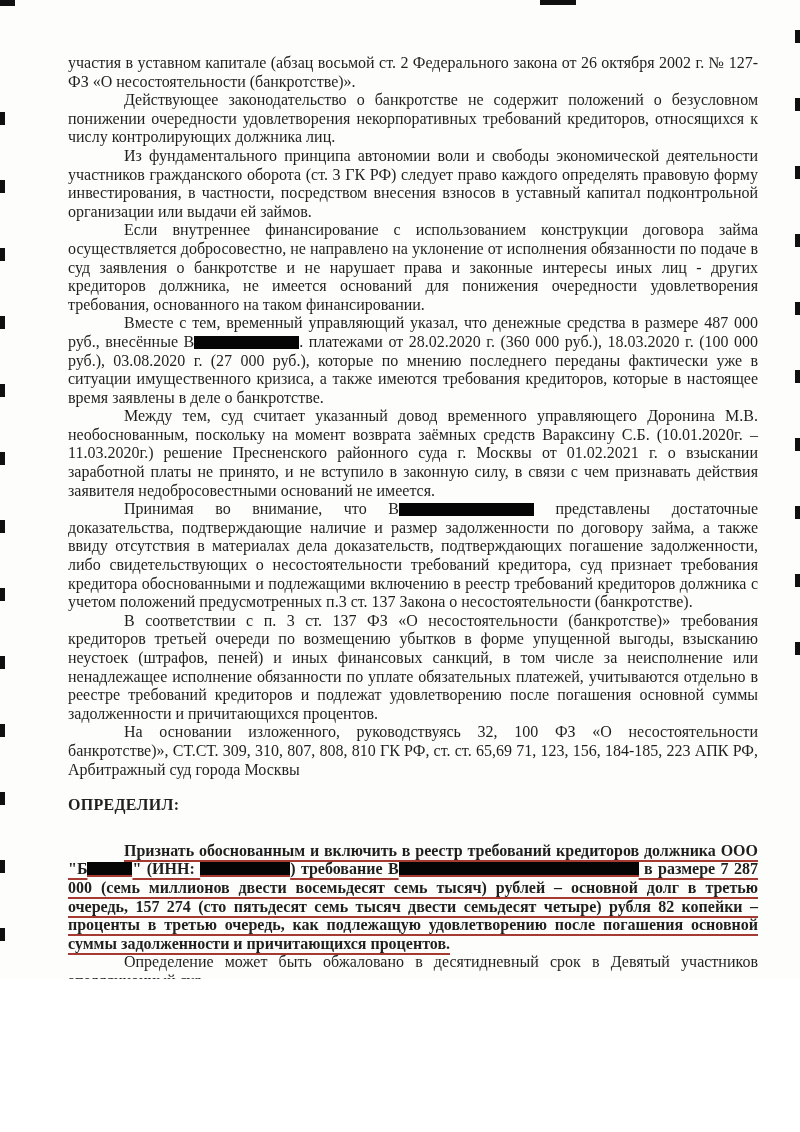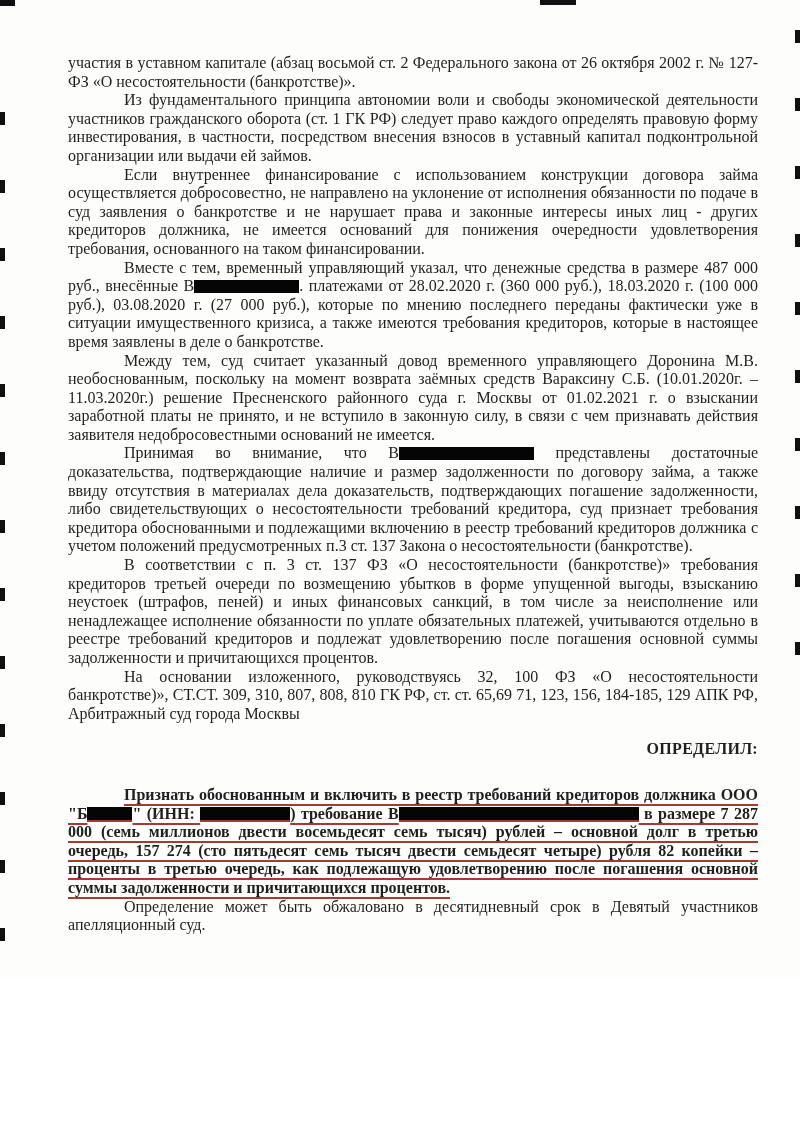--- a/index.html
+++ b/index.html
@@ -30,21 +30,21 @@
   }
   .doc p.para {
     margin: 0;
     text-indent: 56px;
   }
   .doc p.first {
     text-indent: 0;
   }
   .doc p.heading {
     text-indent: 0;
-    text-align: right;
+    text-align: left;
     font-weight: bold;
     margin-top: 17px;
     margin-bottom: 3px;
     letter-spacing: 0.3px;
   }
   .doc p.operative {
     font-weight: bold;
     text-decoration: underline;
     text-decoration-thickness: 2px;
     text-underline-offset: 4px;
@@ -65,27 +65,28 @@
     position: absolute;
     background: #101010;
   }
 </style>
 </head>
 <body>
 
 <div class="page" style="background: rgb(253, 253, 252);">
   <div class="doc" style="color: rgb(31, 31, 31);">
       <p class="para first">участия в уставном капитале (абзац восьмой ст. 2 Федерального закона от 26 октября 2002 г. № 127-ФЗ «О несостоятельности (банкротстве)».</p>
-      <p class="para">Из фундаментального принципа автономии воли и свободы экономической деятельности участников гражданского оборота (ст. 1 ГК РФ) следует право каждого определять правовую форму инвестирования, в частности, посредством внесения взносов в уставный капитал подконтрольной организации или выдачи ей займов.</p>
+      <p class="para">Действующее законодательство о банкротстве не содержит положений о безусловном понижении очередности удовлетворения некорпоративных требований кредиторов, относящихся к числу контролирующих должника лиц.</p>
+      <p class="para">Из фундаментального принципа автономии воли и свободы экономической деятельности участников гражданского оборота (ст. 3 ГК РФ) следует право каждого определять правовую форму инвестирования, в частности, посредством внесения взносов в уставный капитал подконтрольной организации или выдачи ей займов.</p>
       <p class="para">Если внутреннее финансирование с использованием конструкции договора займа осуществляется добросовестно, не направлено на уклонение от исполнения обязанности по подаче в суд заявления о банкротстве и не нарушает права и законные интересы иных лиц - других кредиторов должника, не имеется оснований для понижения очередности удовлетворения требования, основанного на таком финансировании.</p>
       <p class="para">Вместе с тем, временный управляющий указал, что денежные средства в размере 487 000 руб., внесённые В<span class="redaction" style="width: 105px; background: rgb(5, 5, 5);"></span>. платежами от 28.02.2020 г. (360 000 руб.), 18.03.2020 г. (100 000 руб.), 03.08.2020 г. (27 000 руб.), которые по мнению последнего переданы фактически уже в ситуации имущественного кризиса, а также имеются требования кредиторов, которые в настоящее время заявлены в деле о банкротстве.</p>
       <p class="para">Между тем, суд считает указанный довод временного управляющего Доронина М.В. необоснованным, поскольку на момент возврата заёмных средств Вараксину С.Б. (10.01.2020г. – 11.03.2020г.) решение Пресненского районного суда г. Москвы от 01.02.2021 г. о взыскании заработной платы не принято, и не вступило в законную силу, в связи с чем признавать действия заявителя недобросовестными оснований не имеется.</p>
       <p class="para">Принимая во внимание, что В<span class="redaction" style="width: 135px; background: rgb(5, 5, 5);"></span> представлены достаточные доказательства, подтверждающие наличие и размер задолженности по договору займа, а также ввиду отсутствия в материалах дела доказательств, подтверждающих погашение задолженности, либо свидетельствующих о несостоятельности требований кредитора, суд признает требования кредитора обоснованными и подлежащими включению в реестр требований кредиторов должника с учетом положений предусмотренных п.3 ст. 137 Закона о несостоятельности (банкротстве).</p>
       <p class="para">В соответствии с п. 3 ст. 137 ФЗ «О несостоятельности (банкротстве)» требования кредиторов третьей очереди по возмещению убытков в форме упущенной выгоды, взысканию неустоек (штрафов, пеней) и иных финансовых санкций, в том числе за неисполнение или ненадлежащее исполнение обязанности по уплате обязательных платежей, учитываются отдельно в реестре требований кредиторов и подлежат удовлетворению после погашения основной суммы задолженности и причитающихся процентов.</p>
-      <p class="para">На основании изложенного, руководствуясь 32, 100 ФЗ «О несостоятельности банкротстве)», СТ.СТ. 309, 310, 807, 808, 810 ГК РФ, ст. ст. 65,69 71, 123, 156, 184-185, 129 АПК РФ, Арбитражный суд города Москвы</p>
+      <p class="para">На основании изложенного, руководствуясь 32, 100 ФЗ «О несостоятельности банкротстве)», СТ.СТ. 309, 310, 807, 808, 810 ГК РФ, ст. ст. 65,69 71, 123, 156, 184-185, 223 АПК РФ, Арбитражный суд города Москвы</p>
       <p class="para heading">ОПРЕДЕЛИЛ:</p>
       <p class="para operative" style="text-decoration-color: rgb(164, 58, 49);">Признать обоснованным и включить в реестр требований кредиторов должника ООО "Б<span class="redaction" style="width: 45px; background: rgb(5, 5, 5); border-bottom-color: rgb(164, 58, 49);"></span>" (ИНН: <span class="redaction" style="width: 90px; background: rgb(5, 5, 5); border-bottom-color: rgb(164, 58, 49);"></span>) требование В<span class="redaction" style="width: 240px; background: rgb(5, 5, 5); border-bottom-color: rgb(164, 58, 49);"></span> в размере 7 287 000 (семь миллионов двести восемьдесят семь тысяч) рублей – основной долг в третью очередь, 157 274 (сто пятьдесят семь тысяч двести семьдесят четыре) рубля 82 копейки – проценты в третью очередь, как подлежащую удовлетворению после погашения основной суммы задолженности и причитающихся процентов.</p>
       <p class="para">Определение может быть обжаловано в десятидневный срок в Девятый участников апелляционный суд.</p>
     </div>
 <div class="scan-mark" style="left: 0px; top: 0px; width: 15px; height: 6px; background: rgb(16, 16, 16);"></div>
     <div class="scan-mark" style="left: 540px; top: 0px; width: 36px; height: 5px; background: rgb(16, 16, 16);"></div>
     <div class="scan-mark" style="left: 0px; top: 112px; width: 5px; height: 13px; background: rgb(16, 16, 16);"></div>
     <div class="scan-mark" style="left: 0px; top: 180px; width: 5px; height: 13px; background: rgb(16, 16, 16);"></div>
     <div class="scan-mark" style="left: 0px; top: 248px; width: 5px; height: 13px; background: rgb(16, 16, 16);"></div>
     <div class="scan-mark" style="left: 0px; top: 316px; width: 5px; height: 13px; background: rgb(16, 16, 16);"></div>

